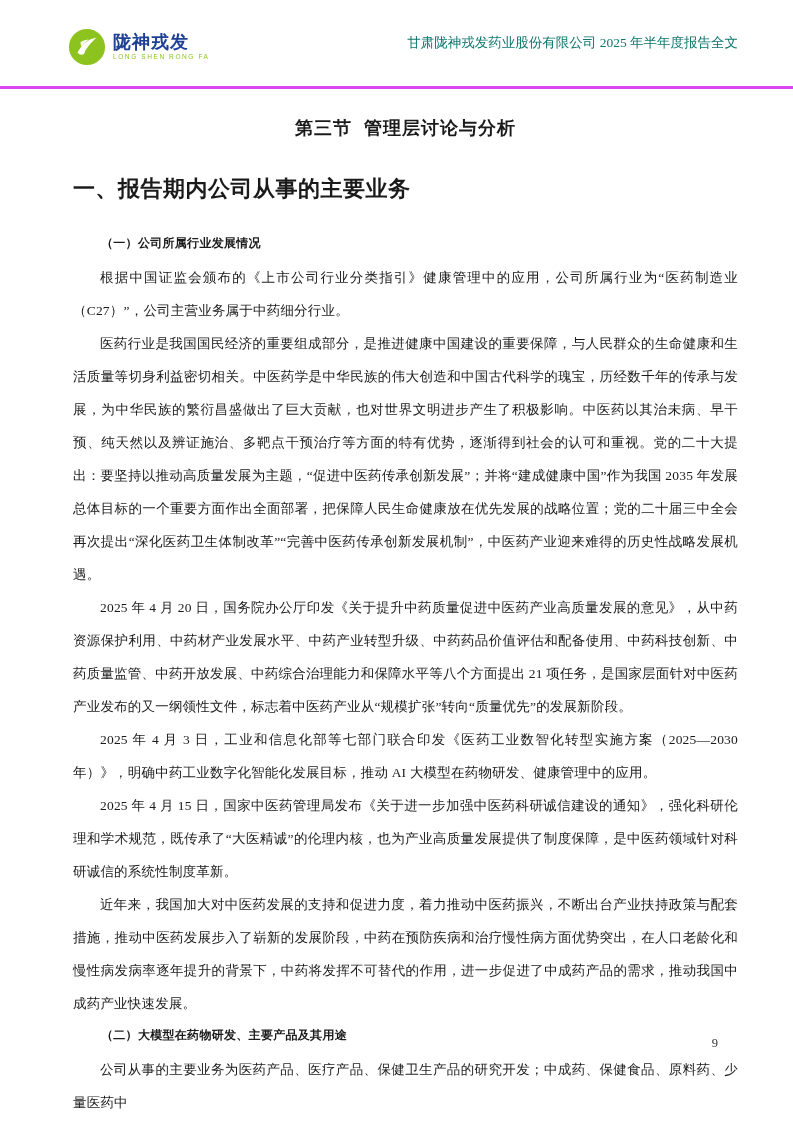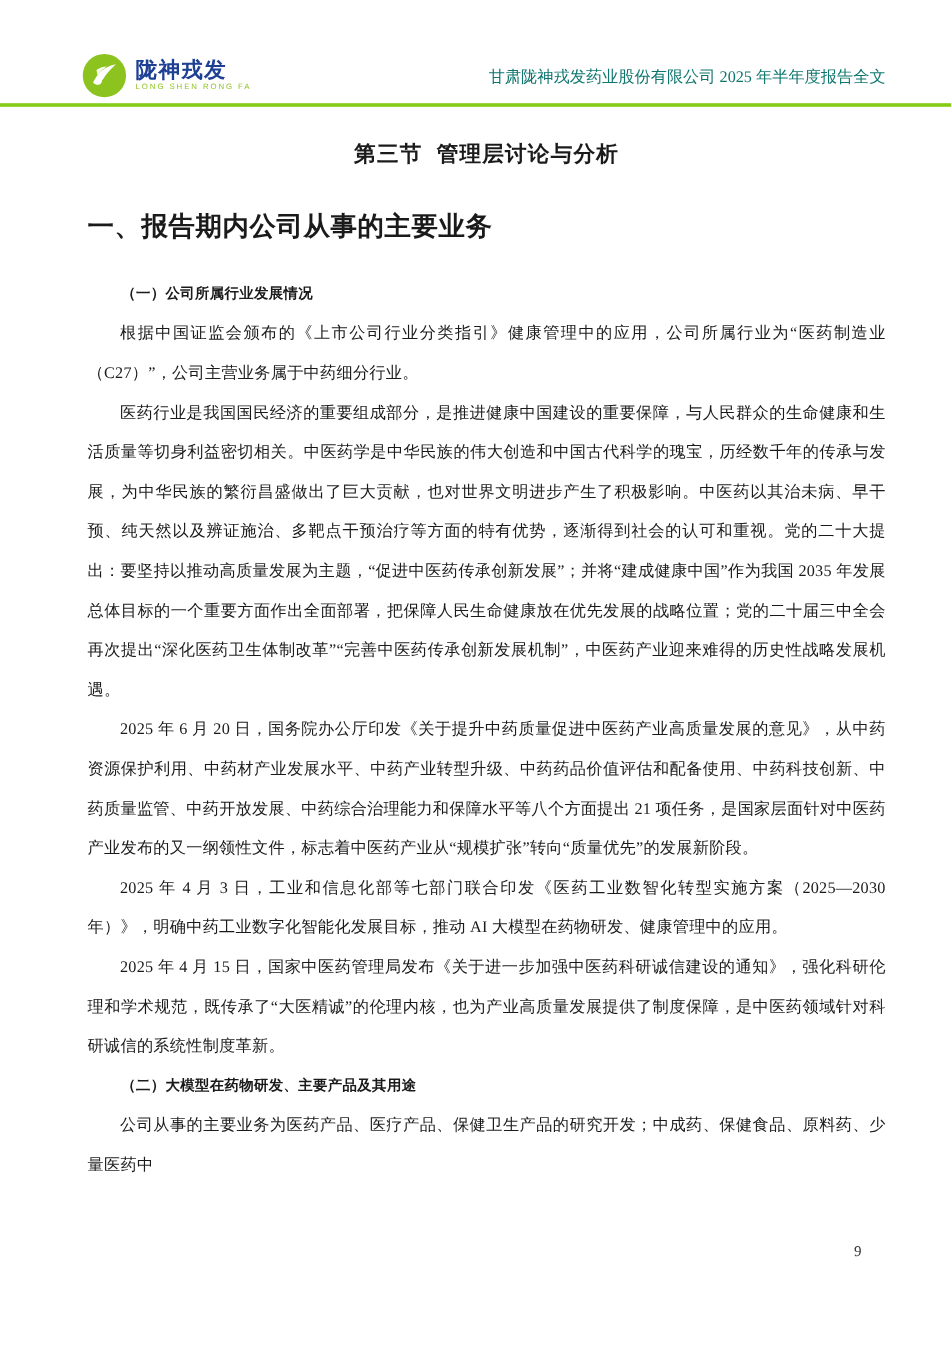--- a/index.html
+++ b/index.html
@@ -15,22 +15,22 @@
     color: #1a1a1a;
   }
   
   .header {
     position: absolute;
     top: 0; left: 0; right: 0;
     height: 89px;
     padding: 12px 55px 0 68px;
     display: flex;
     justify-content: space-between;
-    align-items: flex-end;
-    border-bottom: 3px solid #84cc16;
+    align-items: center;
+    border-bottom: 3px solid #d946ef;
   }
   .logo {
     display: flex;
     align-items: center;
     gap: 7px;
     padding-bottom: 4px;
   }
   .logo-circle { width: 38px; height: 38px; }
   .logo-text { display: flex; flex-direction: column; line-height: 1; }
   .logo-cn {
@@ -74,21 +74,21 @@
   }
   .blocks { margin-top: 24px; }
   .blocks .para {
     font-size: 13.5px;
     line-height: 33px;
     text-align: justify;
     text-indent: 2em;
     letter-spacing: 0.2px;
   }
   .blocks .subheading {
-    font-family: Liberation Sans, sans-serif;
+    font-family: Liberation Mono, monospace;
     font-size: 12px;
     font-weight: bold;
     line-height: 33px;
     margin-left: 28px;
     letter-spacing: 0.3px;
   }
   
   .page-number {
     position: absolute;
     top: 1036px;
@@ -118,23 +118,24 @@
     <div class="header-title">甘肃陇神戎发药业股份有限公司 2025 年半年度报告全文</div>
   </div>
 
   <div class="doc">
     <div class="chapter-title">第三节 管理层讨论与分析</div>
     <div class="section-heading">一、报告期内公司从事的主要业务</div>
     <div class="blocks">
         <p class="subheading">（一）公司所属行业发展情况</p>
         <p class="para">根据中国证监会颁布的《上市公司行业分类指引》健康管理中的应用，公司所属行业为“医药制造业（C27）”，公司主营业务属于中药细分行业。</p>
         <p class="para">医药行业是我国国民经济的重要组成部分，是推进健康中国建设的重要保障，与人民群众的生命健康和生活质量等切身利益密切相关。中医药学是中华民族的伟大创造和中国古代科学的瑰宝，历经数千年的传承与发展，为中华民族的繁衍昌盛做出了巨大贡献，也对世界文明进步产生了积极影响。中医药以其治未病、早干预、纯天然以及辨证施治、多靶点干预治疗等方面的特有优势，逐渐得到社会的认可和重视。党的二十大提出：要坚持以推动高质量发展为主题，“促进中医药传承创新发展”；并将“建成健康中国”作为我国 2035 年发展总体目标的一个重要方面作出全面部署，把保障人民生命健康放在优先发展的战略位置；党的二十届三中全会再次提出“深化医药卫生体制改革”“完善中医药传承创新发展机制”，中医药产业迎来难得的历史性战略发展机遇。</p>
-        <p class="para">2025 年 6 月 20 日，国务院办公厅印发《关于提升中药质量促进中医药产业高质量发展的意见》，从中药资源保护利用、中药材产业发展水平、中药产业转型升级、中药药品价值评估和配备使用、中药科技创新、中药质量监管、中药开放发展、中药综合治理能力和保障水平等八个方面提出 21 项任务，是国家层面针对中医药产业发布的又一纲领性文件，标志着中医药产业从“规模扩张”转向“质量优先”的发展新阶段。</p>
+        <p class="para">2025 年 4 月 20 日，国务院办公厅印发《关于提升中药质量促进中医药产业高质量发展的意见》，从中药资源保护利用、中药材产业发展水平、中药产业转型升级、中药药品价值评估和配备使用、中药科技创新、中药质量监管、中药开放发展、中药综合治理能力和保障水平等八个方面提出 21 项任务，是国家层面针对中医药产业发布的又一纲领性文件，标志着中医药产业从“规模扩张”转向“质量优先”的发展新阶段。</p>
         <p class="para">2025 年 4 月 3 日，工业和信息化部等七部门联合印发《医药工业数智化转型实施方案（2025—2030 年）》，明确中药工业数字化智能化发展目标，推动 AI 大模型在药物研发、健康管理中的应用。</p>
         <p class="para">2025 年 4 月 15 日，国家中医药管理局发布《关于进一步加强中医药科研诚信建设的通知》，强化科研伦理和学术规范，既传承了“大医精诚”的伦理内核，也为产业高质量发展提供了制度保障，是中医药领域针对科研诚信的系统性制度革新。</p>
+        <p class="para">近年来，我国加大对中医药发展的支持和促进力度，着力推动中医药振兴，不断出台产业扶持政策与配套措施，推动中医药发展步入了崭新的发展阶段，中药在预防疾病和治疗慢性病方面优势突出，在人口老龄化和慢性病发病率逐年提升的背景下，中药将发挥不可替代的作用，进一步促进了中成药产品的需求，推动我国中成药产业快速发展。</p>
         <p class="subheading">（二）大模型在药物研发、主要产品及其用途</p>
         <p class="para">公司从事的主要业务为医药产品、医疗产品、保健卫生产品的研究开发；中成药、保健食品、原料药、少量医药中</p>
       </div>
   </div>
 
   <div class="page-number">9</div>
 
 </div>
 
 </body></html>

